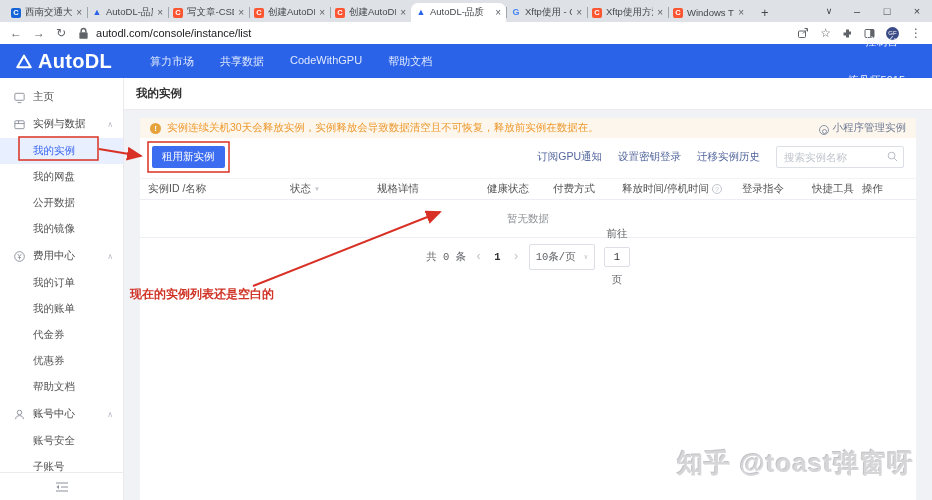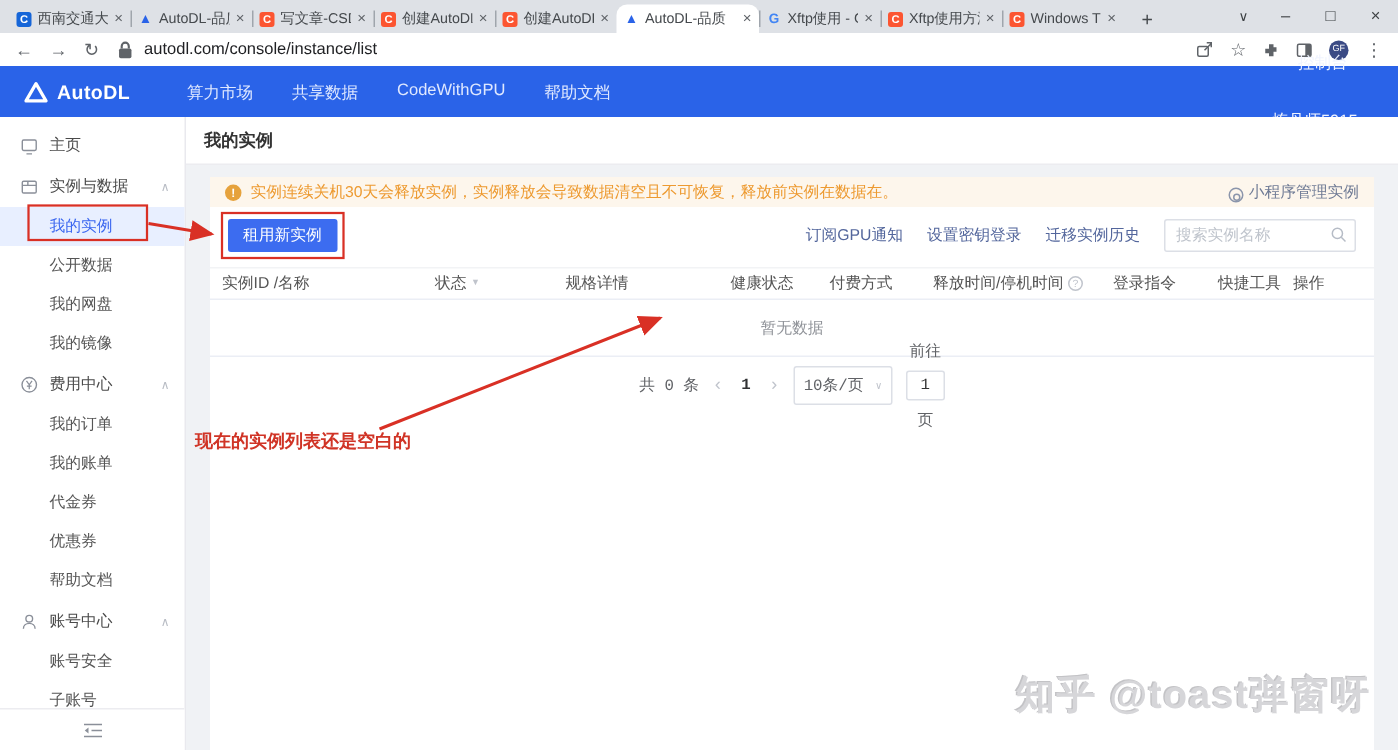--- a/index.html
+++ b/index.html
@@ -26,21 +26,21 @@
 
   .urlbar { height:22px; background:#fff; display:flex; align-items:center; padding:0 10px; gap:11px; }
   .navic { font-size:12px; color:#5f6368; }
   .urlfield { display:flex; align-items:center; gap:6px; flex:1; }
   .url-text { font-size:11px; color:#202124; }
   .urlbar-right { display:flex; align-items:center; gap:11px; margin-left:auto; }
   .avatar { width:13px; height:13px; border-radius:50%; background:#3b4b85; color:#fff; font-size:6px; display:flex; align-items:center; justify-content:center; }
 
   
   .appheader { height:34px; background:#2a63e8; display:flex; align-items:center; padding:0 16px; color:#fff; }
-  .brand { display:flex; align-items:center; gap:6px; font-size:13px; font-weight:bold; letter-spacing:.3px; }
+  .brand { display:flex; align-items:center; gap:6px; font-size:20px; font-weight:bold; letter-spacing:.3px; }
   .appnav { display:flex; gap:26px; margin-left:38px; font-size:11px; color:#dfe8ff;text-align:right; }
   .appnav span { cursor:default; }
   .apphdr-right { margin-left:auto; display:flex; align-items:center; gap:24px; font-size:11px; color:#f0f4ff;flex-direction:column; }
   .user-caret { font-size:8px; margin-left:3px; }
 
   
   .page-body { display:flex; height:422px; }
 
   
   .sidebar { width:124px; background:#fff; border-right:1px solid #e9e9ee; position:relative; font-size:10.5px; color:#4a4a4a; padding-top:6px; }
@@ -217,24 +217,24 @@
         <rect x="2" y="3" width="10" height="8.5" rx="1" fill="none" stroke="#8a8f99"></rect>
         <path d="M2 6h10M6 3v3" stroke="#8a8f99"></path>
       </svg>
       <span class="lbl">实例与数据</span>
       <span class="side-caret">∧</span>
     </div>
     <div class="side-sub active">
       <span>我的实例</span>
     </div>
     <div class="side-sub">
+      <span>我的网盘</span>
+    </div>
+    <div class="side-sub">
       <span>公开数据</span>
-    </div>
-    <div class="side-sub">
-      <span>我的网盘</span>
     </div>
     <div class="side-sub">
       <span>我的镜像</span>
     </div>
 
     <div class="side-row side-sec">
       <svg class="sicon" viewBox="0 0 14 14">
         <circle cx="7" cy="7" r="5.2" fill="none" stroke="#8a8f99"></circle>
         <path d="M5 4.2 7 7l2-2.8M7 7v3.2M5.3 8h3.4" stroke="#8a8f99" fill="none" stroke-width=".9"></path>
       </svg>

